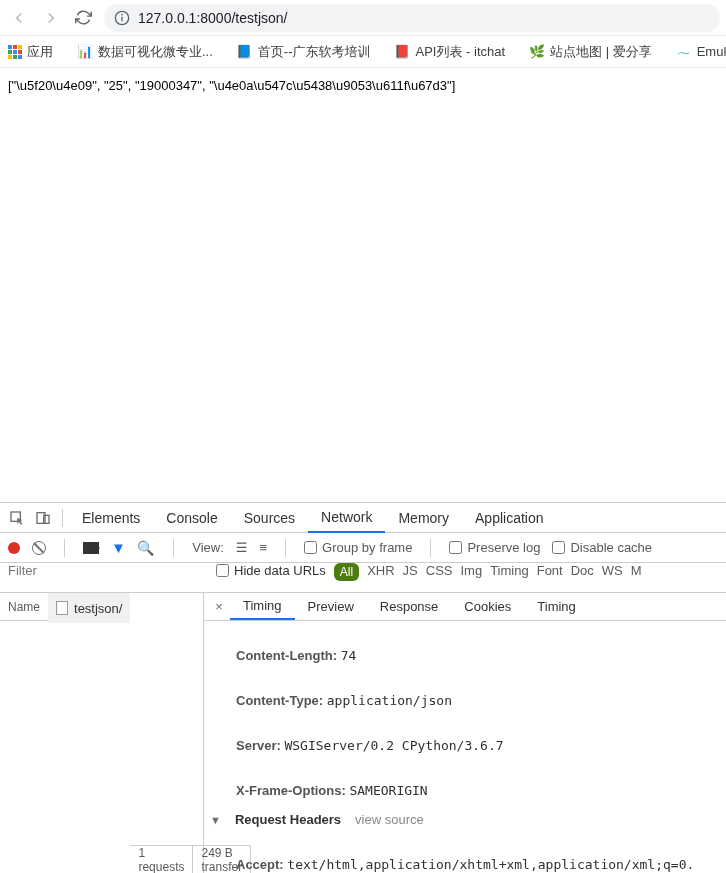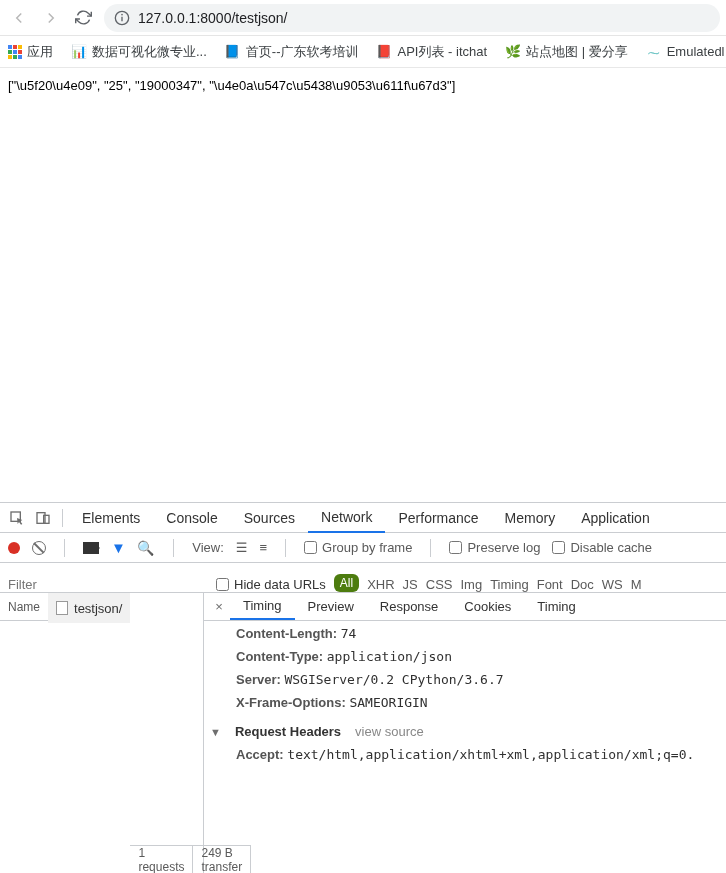--- a/index.html
+++ b/index.html
@@ -6,21 +6,21 @@
 body { width:726px; height:873px; overflow:hidden; background:#fff; position:relative; }
 
 
 .chrome-bar { height:36px; display:flex; align-items:center; padding:0 6px; gap:8px; border-bottom:1px solid #e5e5e5; }
 .nav-icons { display:flex; gap:6px; align-items:center; }
 .nav-btn { width:26px; height:26px; display:flex; align-items:center; justify-content:center; color:#5f6368; border-radius:13px; }
 .nav-btn.disabled { color:#b8b8b8; }
 .addr { flex:1; height:28px; border-radius:14px; background:#f1f3f4; display:flex; align-items:center; padding:0 10px; gap:8px; color:#202124; font-size:14px; }
 .addr .info-ic { width:16px; height:16px; fill:#5f6368; }
 
-.bookmarks-bar { height:32px; display:flex; align-items:center; padding:0 8px; gap:18px; font-size:13px; color:#3c4043; border-bottom:1px solid #e8e8e8; }
+.bookmarks-bar { height:32px; display:flex; align-items:center; padding:0 8px; gap:24px; font-size:13px; color:#3c4043; border-bottom:1px solid #e8e8e8; }
 .bm { display:flex; align-items:center; gap:5px; white-space:nowrap; cursor:pointer; }
 .apps-ic { display:grid; grid-template-columns:repeat(3,4px); grid-template-rows:repeat(3,4px); gap:1px; }
 .apps-ic span { background:#4285f4; width:4px; height:4px; }
 .apps-ic span:nth-child(2){background:#ea4335}.apps-ic span:nth-child(3){background:#fbbc05}
 .apps-ic span:nth-child(4){background:#34a853}.apps-ic span:nth-child(5){background:#4285f4}
 .apps-ic span:nth-child(6){background:#ea4335}.apps-ic span:nth-child(7){background:#fbbc05}
 .apps-ic span:nth-child(8){background:#34a853}.apps-ic span:nth-child(9){background:#4285f4}
 .favico { width:16px; height:16px; display:inline-flex; align-items:center; justify-content:center; font-size:13px; }
 
 
@@ -38,21 +38,21 @@
 .rec-dot { width:12px; height:12px; border-radius:6px; background:#d93025; }
 .noentry { width:14px; height:14px; border:1.5px solid #6e6e6e; border-radius:8px; position:relative; }
 .noentry:after{content:"";position:absolute;width:14px;height:1.5px;background:#6e6e6e;top:5px;left:-1px;transform:rotate(45deg);}
 .cam-ic { width:16px; height:12px; background:#333; position:relative; }
 .cam-ic:after{content:"";position:absolute;right:-5px;top:2px;border:4px solid transparent;border-left:5px solid #333;}
 .funnel { color:#1a73e8; font-size:15px; }
 .search-ic { font-size:14px; }
 .chk { display:flex; align-items:center; gap:5px; }
 .chk input { width:13px; height:13px; }
 
-.dt-filterbar { height:30px; display:flex; align-items:flex-end; padding:0 8px; gap:8px; border-bottom:1px solid #cacdd1; font-size:13px; }
+.dt-filterbar { height:30px; display:flex; align-items:flex-start; padding:0 8px; gap:8px; border-bottom:1px solid #cacdd1; font-size:13px; }
 .filter-input { border:none; outline:none; width:200px; font-size:13px; color:#999; }
 .type-pill { padding:2px 6px; border-radius:6px; background:#4d7c0f; color:#fff; font-size:12px; }
 .type-txt { color:#5a5a5a; cursor:pointer; font-size:13px; }
 
 
 .dt-body { flex:1; display:flex; overflow:hidden; }
 .req-list { width:204px; border-right:1px solid #cacdd1; display:flex; flex-direction:row; }
 .req-header { height:28px; border-bottom:1px solid #cacdd1; display:flex; align-items:center; padding:0 8px; font-size:12px; color:#5a5a5a; }
 .req-row { height:30px; display:flex; align-items:center; padding:0 8px; gap:6px; font-size:13px; background:#f1f1f1; }
 .doc-ic { width:12px; height:14px; border:1px solid #999; background:#fff; }
@@ -60,21 +60,21 @@
 .req-foot span { padding:0 8px; border-right:1px solid #cacdd1; height:100%; display:flex; align-items:center; }
 
 .detail-pane { flex:1; display:flex; flex-direction:column; overflow:hidden; }
 .detail-tabs { height:28px; display:flex; align-items:center; border-bottom:1px solid #cacdd1; font-size:13px; padding:0 4px; gap:0; }
 .close-x { width:22px; text-align:center; color:#6e6e6e; cursor:pointer; }
 .dtab { padding:5px 13px; cursor:pointer; color:#333; }
 .dtab.active { border-bottom:2px solid #1a73e8; }
 
 .detail-scroll { flex:1; overflow:auto; padding:4px 0 8px 18px; font-size:13px; }
 .hdr-section-partial { border-top:1px dotted #ccc; margin-top:-6px; padding-top:2px; }
-.hdr-line { padding:4px 0 4px 14px; }
+.hdr-line { padding:4px 0 4px 14px;margin-top:22px; }
 .hdr-k { font-weight:600; color:#545454; }
 .hdr-v { font-family:Consolas,monospace; color:#303030; }
 .section-head { display:flex; align-items:center; gap:14px; padding:10px 0 4px 0; }
 .tri { color:#6e6e6e; font-size:11px; margin-left:-12px; }
 .section-title { font-weight:600; color:#333; }
 .view-src { color:#888; font-size:13px; }
 
 
 ::-webkit-scrollbar{width:10px}::-webkit-scrollbar-thumb{background:#c1c1c1}
 </style>
@@ -164,21 +164,20 @@
       <svg width="16" height="16" viewBox="0 0 24 24" fill="none" stroke="#6e6e6e" stroke-width="2">
           <rect x="3" y="4" width="12" height="16"></rect>
           <rect x="13" y="8" width="8" height="12"></rect>
         </svg>
     </div>
     <div class="dt-divider"></div>
     <div class="dt-tab">Elements</div>
     <div class="dt-tab">Console</div>
     <div class="dt-tab">Sources</div>
     <div class="dt-tab active">Network</div>
-    <div class="dt-tab">Performance</div>
     <div class="dt-tab">Memory</div>
     <div class="dt-tab">Application</div>
   </div>
 
   <div class="dt-toolbar">
     <div class="rec-dot"></div>
     <div class="noentry"></div>
     <div class="dt-divider"></div>
     <div class="cam-ic"></div>
     <div class="funnel">▼</div>

